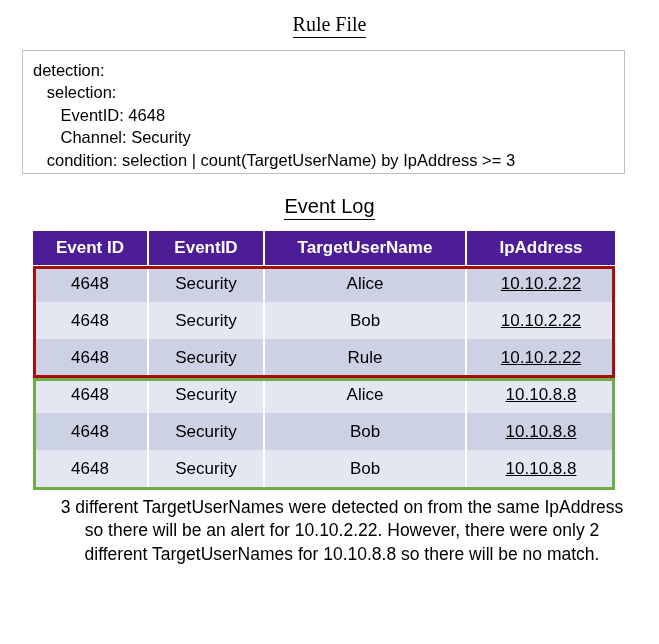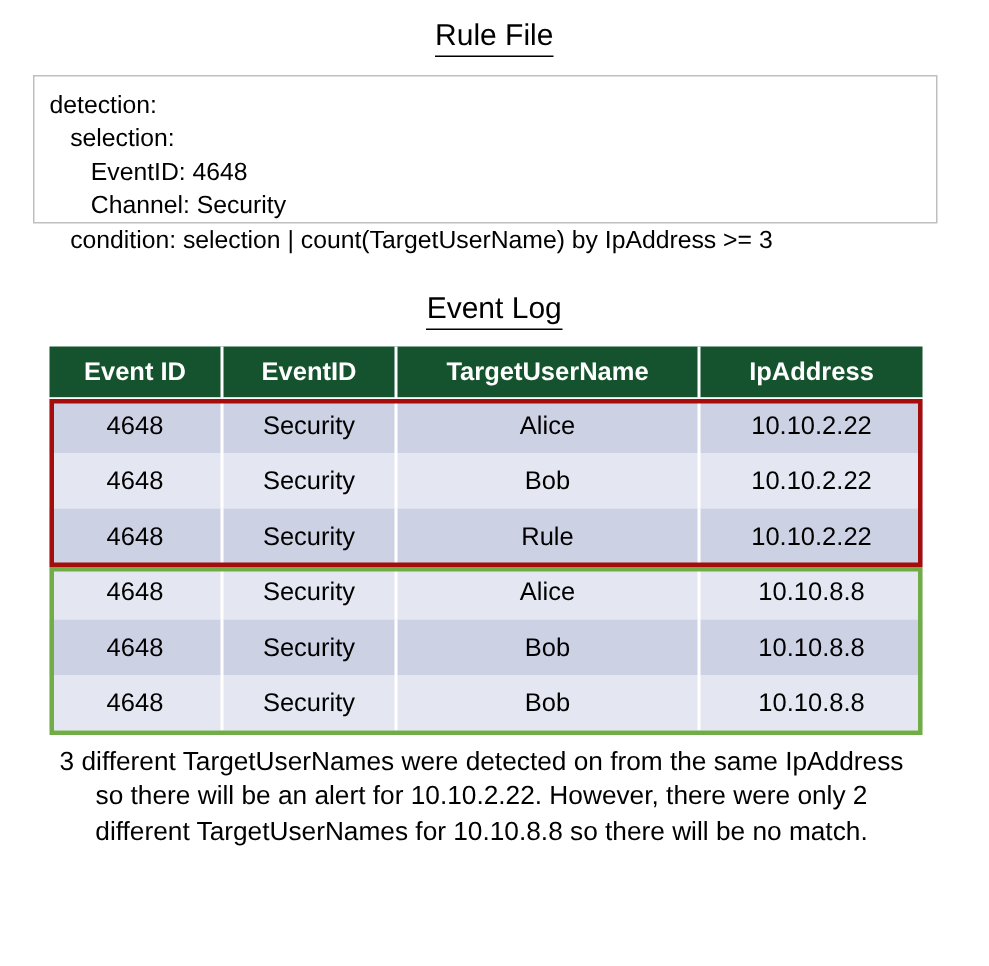--- a/index.html
+++ b/index.html
@@ -29,36 +29,37 @@
     padding-bottom: 1px;
     display: inline-block;
     line-height: 1.15;
   }
 
   #rule-file-title {
     position: absolute;
     left: 0;
     top: 13px;
     width: 659px;
+    font-family: Liberation Serif, serif;
   }
 
   #event-log-title {
     position: absolute;
     left: 0;
     top: 195px;
     width: 659px;
   }
 
   
   #rule-file-box {
     position: absolute;
     left: 22px;
     top: 50px;
     width: 603px;
-    height: 99px;
+    height: 124px;
     border: 1px solid #bfbfbf;
     background: #ffffff;
     box-sizing: border-box;
   }
   #rule-file-code {
     margin: 0;
     padding: 8px 0 0 10px;
     font-family: "Liberation Sans", sans-serif;
     font-size: 16.5px;
     line-height: 1.36;
@@ -72,21 +73,21 @@
     left: 33px;
     top: 231px;
     width: 582px;
   }
   table.event-log {
     border-collapse: collapse;
     width: 582px;
     table-layout: fixed;
   }
   table.event-log th {
-    background: #14532d;
+    background: #4c1d95;
     color: #ffffff;
     font-size: 17px;
     font-weight: bold;
     text-align: center;
     height: 34px;
     padding: 0;
     border-right: 2px solid #ffffff;
     border-bottom: 1px solid #ffffff;
     box-sizing: border-box;
   }
@@ -95,21 +96,21 @@
   table.event-log td {
     font-size: 17px;
     font-weight: 400;
     text-align: center;
     height: 37px;
     padding: 0;
     color: #000000;
     border-right: 2px solid #ffffff;
     box-sizing: border-box;
   }
-  table.event-log td:last-child { border-right: none; }
+  table.event-log td:last-child { border-right: none; text-decoration: underline; }
 
   tr.row-dark td { background: #ccd1e4; }
   tr.row-light td { background: #e4e7f2; }
 
   
   col.c-eventid  { width: 115px; }
   col.c-channel  { width: 116px; }
   col.c-target   { width: 202px; }
   col.c-ip       { width: 149px; }
 
@@ -130,21 +131,21 @@
     left: 33px;
     top: 378px;
     width: 582px;
     height: 112px;
     border: 3px solid #70ad47;
   }
 
   
   #caption {
     position: absolute;
-    left: 36px;
+    left: 57px;
     top: 496px;
     width: 570px;
     text-align: center;
     font-size: 17.5px;
     line-height: 1.34;
     color: #000000;
   }
 </style>
 </head>
 <body>

